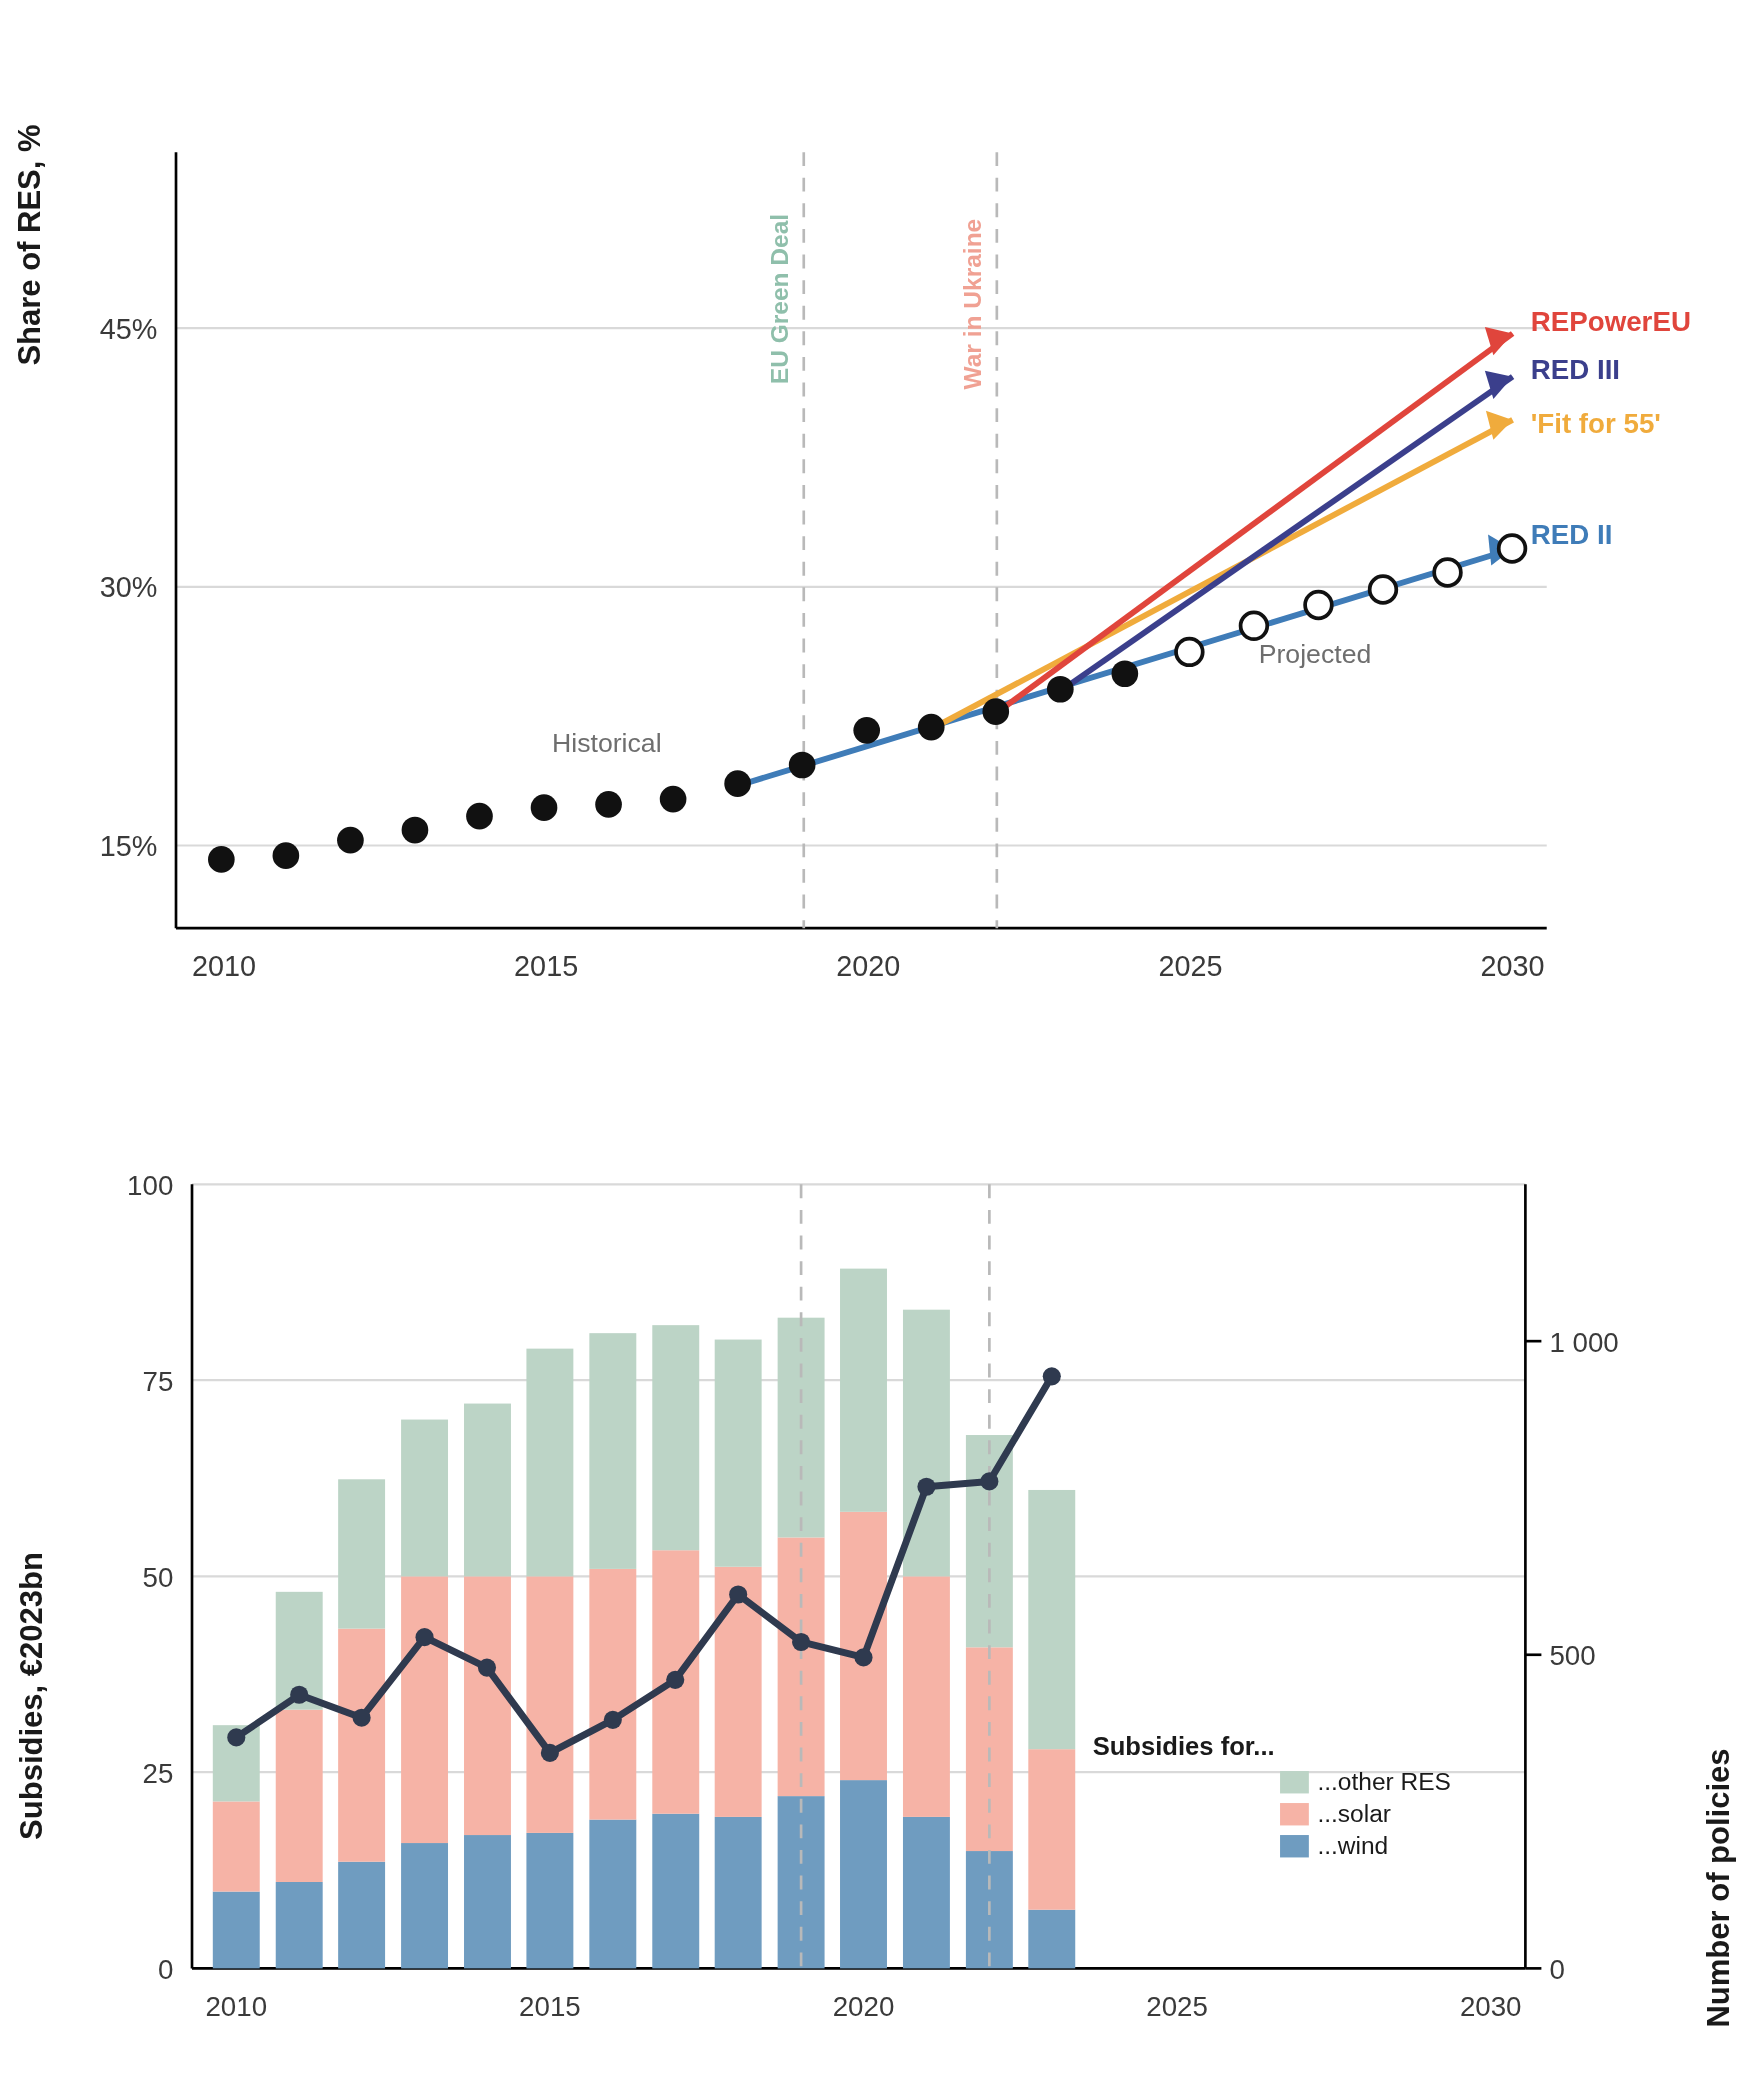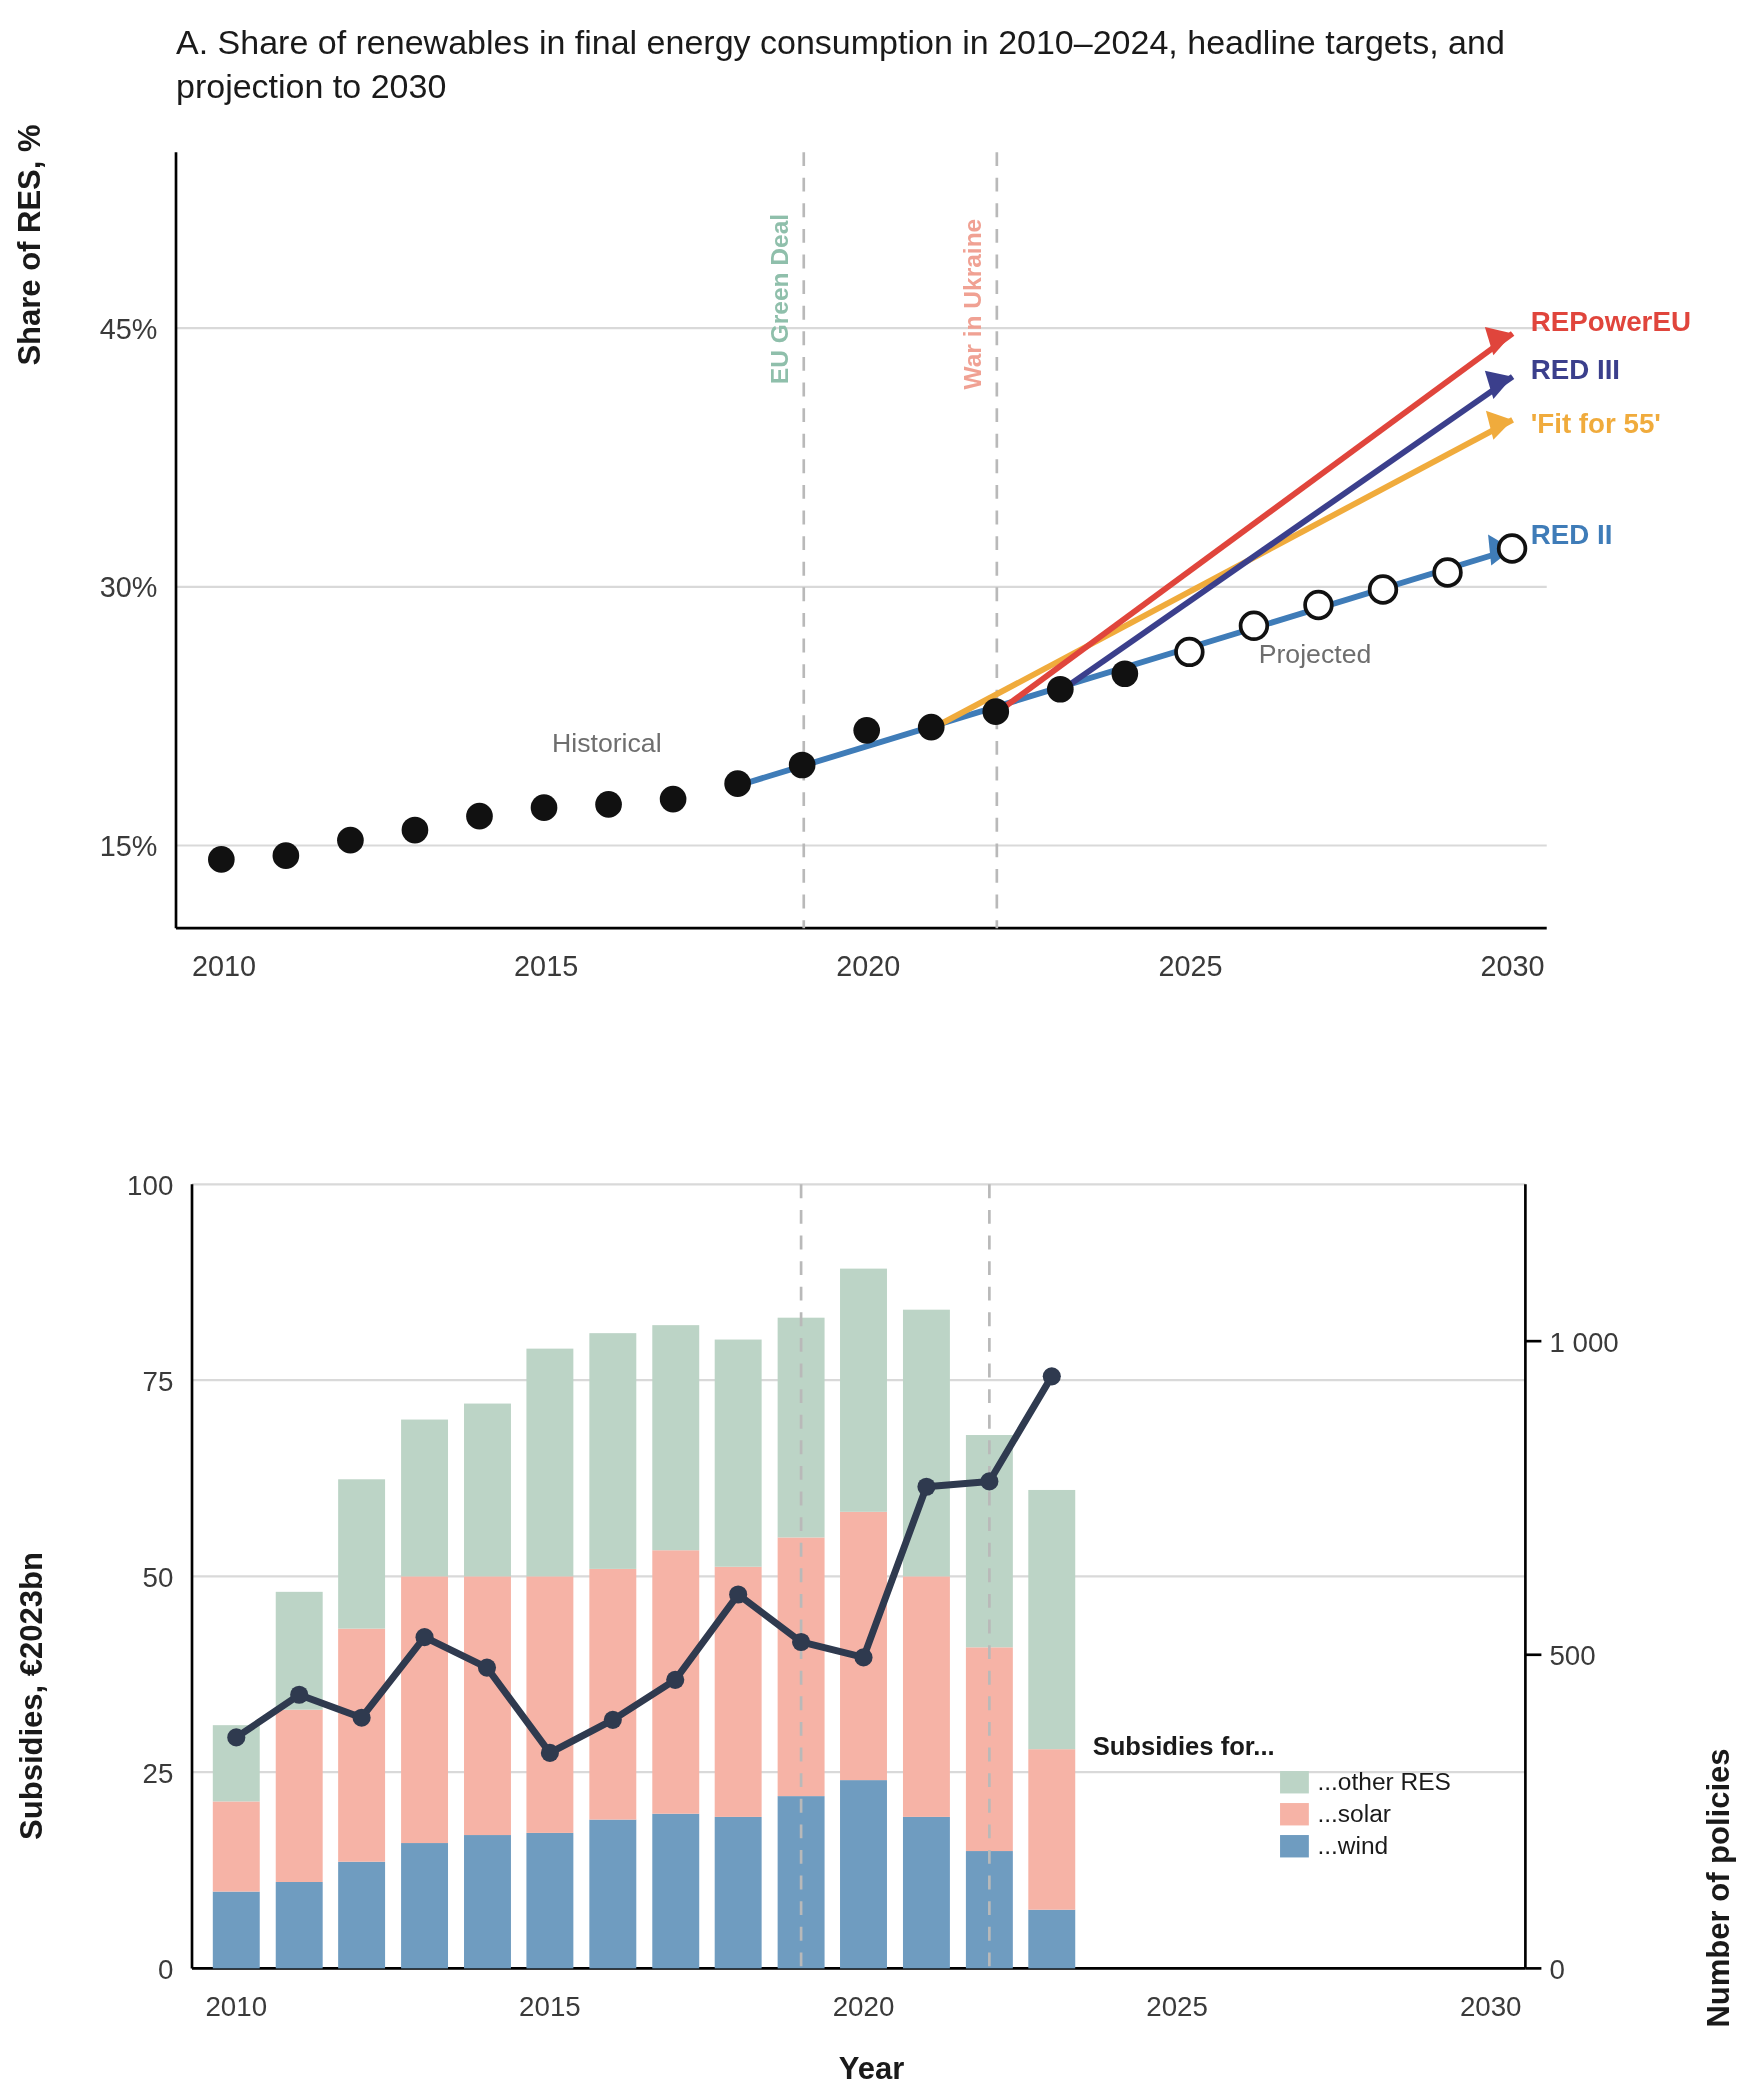--- a/index.html
+++ b/index.html
@@ -32,21 +32,20 @@
   .gridline{stroke:#d9d9d9;stroke-width:4;}
   .axisline{stroke:#000000;stroke-width:5;}
   .dashv{stroke:#b9b9b9;stroke-width:5;stroke-dasharray:26 22;}
 </style>
 </head>
 <body>
 
 <div class="page">
 
   <div class="panelA">
-    <div class="titleA">A. Share of renewables in final energy  consumption in 2010–2024, headline targets, and projection to 2030</div>
     <div class="ylabA">Share of RES, %</div>
 
     <svg width="1743" height="1003" viewBox="0 0 3268 1880">
 
       <line class="gridline" x1="330" y1="1585" x2="2900" y2="1585"></line>
       <line class="gridline" x1="330" y1="1100" x2="2900" y2="1100"></line>
       <line class="gridline" x1="330" y1="615" x2="2900" y2="615"></line>
 
       <line class="axisline" x1="330" y1="285" x2="330" y2="1740"></line>
       <line class="axisline" x1="330" y1="1740" x2="2900" y2="1740"></line>
@@ -248,17 +247,16 @@
         <text class="legend-item" x="2470" y="1476">...other RES</text>
         <rect x="2400" y="1500" width="54" height="42" fill="#f6b3a6"></rect>
         <text class="legend-item" x="2470" y="1536">...solar</text>
         <rect x="2400" y="1560" width="54" height="42" fill="#6f9cc0"></rect>
         <text class="legend-item" x="2470" y="1596">...wind</text>
       </g>
     </svg>
 
     <div class="ylabB">Subsidies, €2023bn</div>
     <div class="ylabB2">Number of policies</div>
-    <div class="xlabB">Year</div>
   </div>
 
 </div>
 
 
 </body></html>

